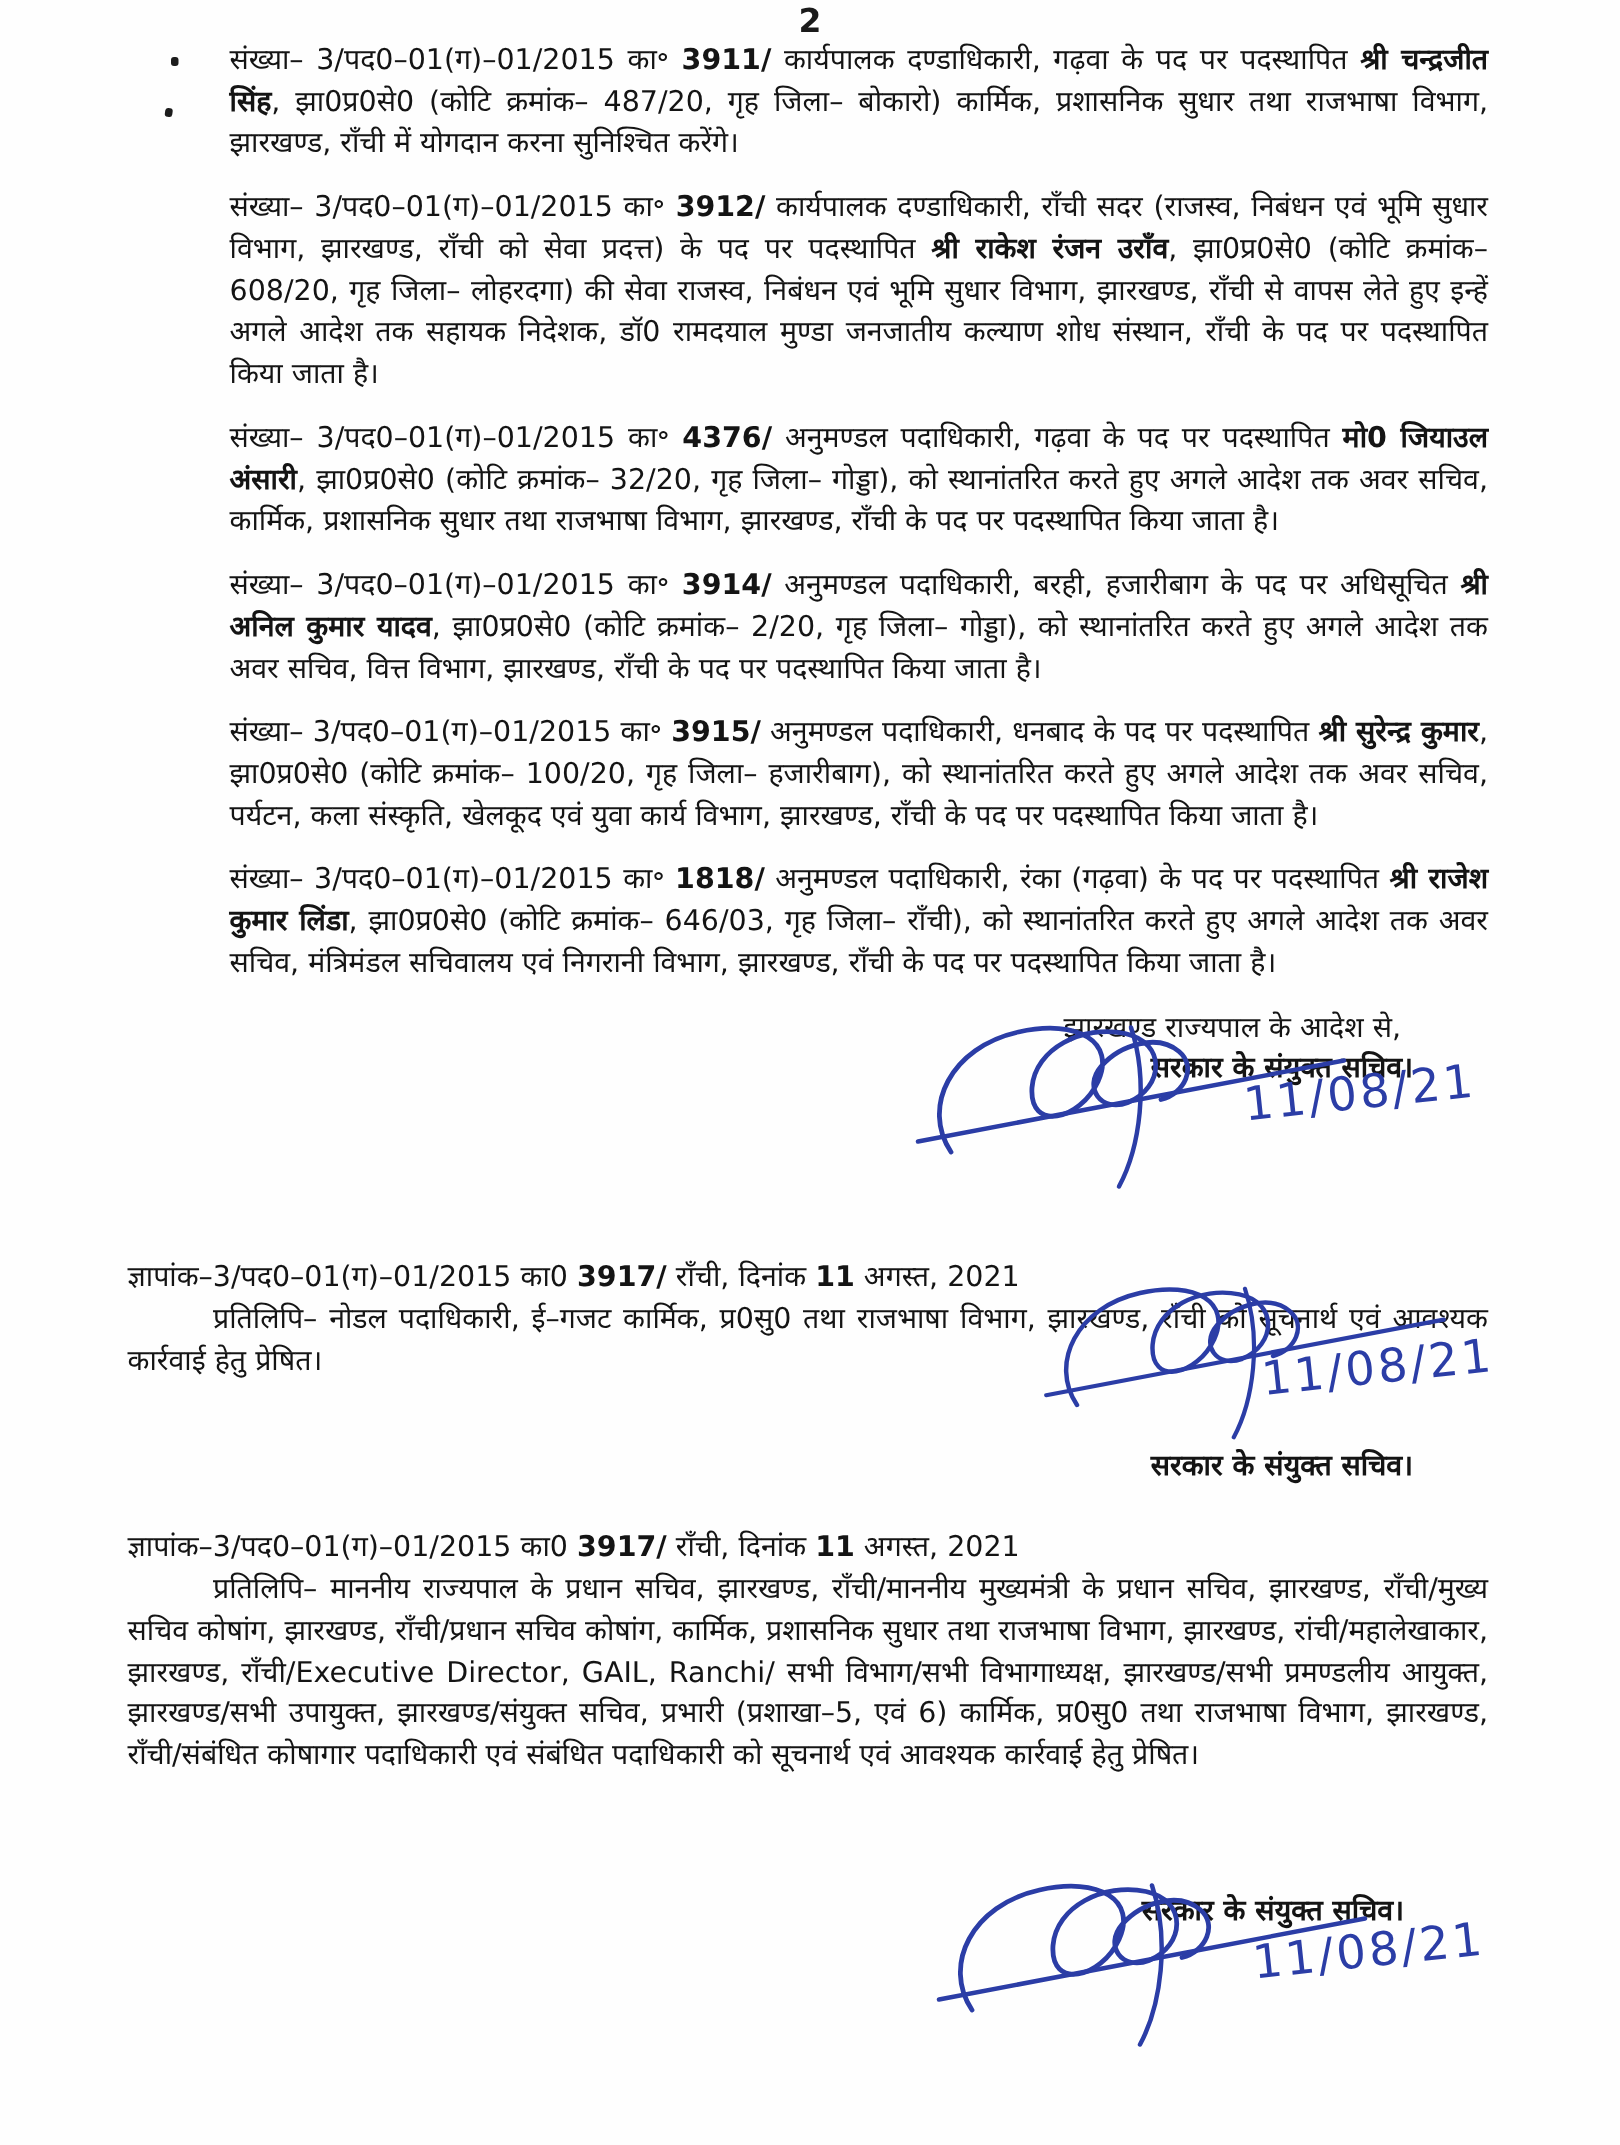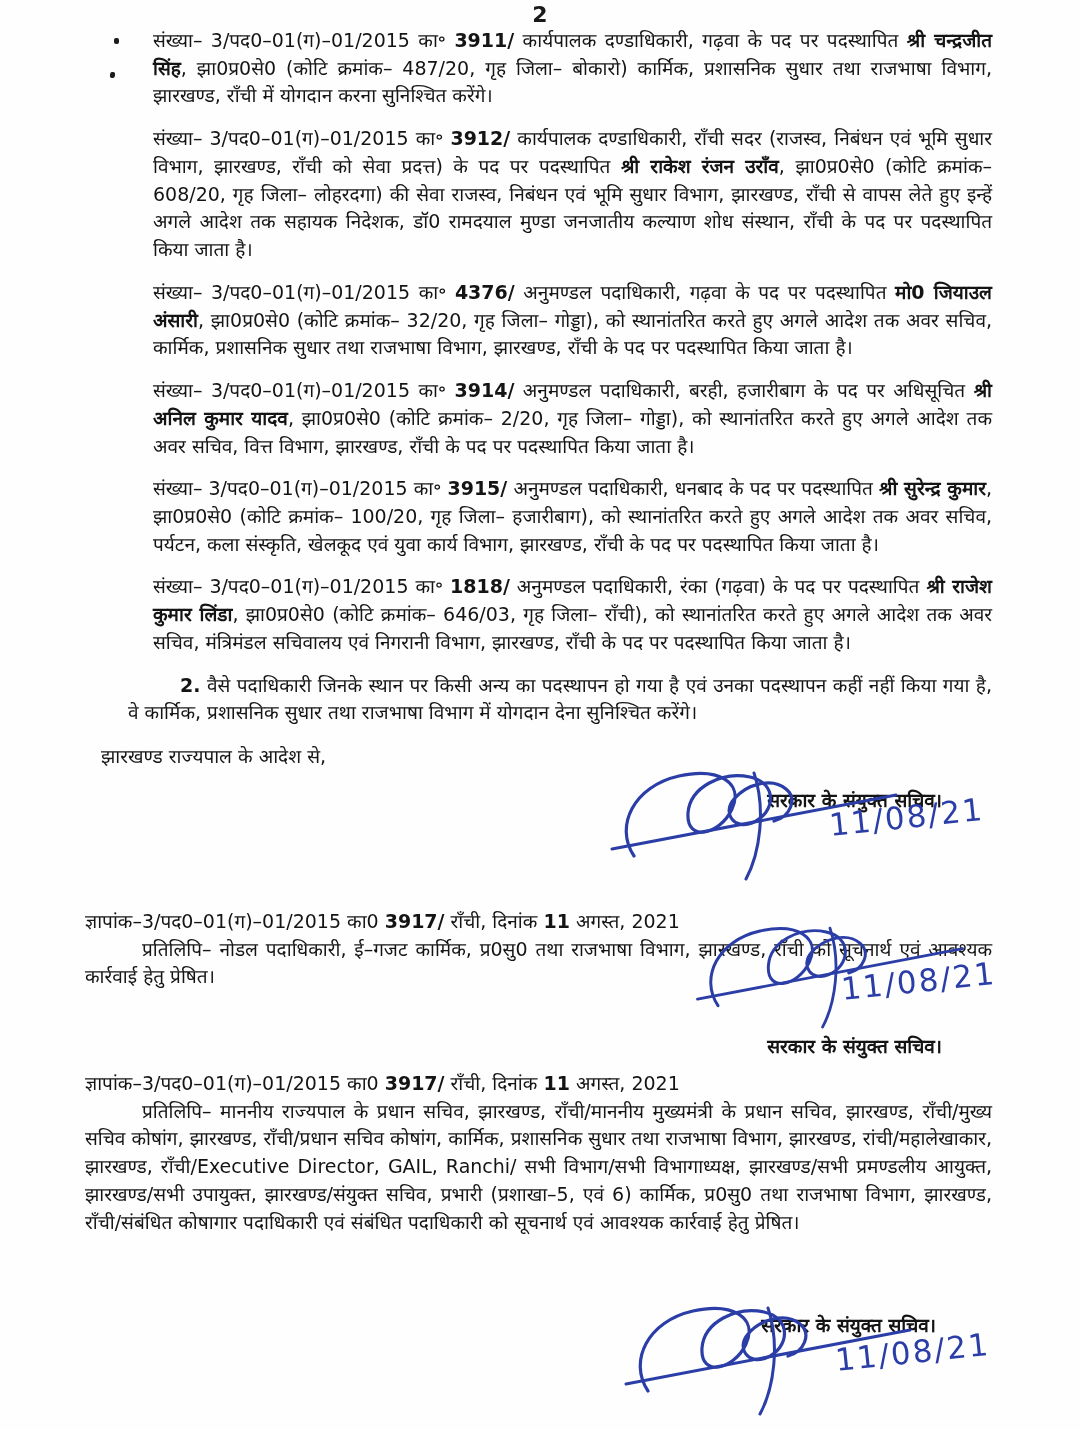--- a/index.html
+++ b/index.html
@@ -24,34 +24,34 @@
   .flow {
     position:absolute; top:27px; left:85px; width:907px;
     font-size:19px; line-height:1.46;
   }
   .orders { margin-left:68px; }
   .orders p, .clause {
     text-align:justify; margin:0 0 15px 0;
   }
   .b { font-weight:bold; }
   .clause { margin-left:43px; text-indent:52px; margin-bottom:3px; }
-  .by-order { text-align:left; padding-right:58px; margin:16px; }
+  .by-order { text-align:right; padding-right:58px; margin:0; }
   .sig-wrap { position:relative; }
   .sig1 { height:112px; }
   .sig-svg { position:absolute; }
   .sig1 .sig-svg { right:88px; top:-26px; width:300px; height:120px; }
   .sig-date {
     position:absolute; color:var(--ink,#2b3da6);
     font-size:31px; letter-spacing:2px; transform:rotate(-6deg);
     white-space:nowrap;
   }
   .sig1 .sig-date { right:8px; top:8px; }
   .signer-name { text-align:right; padding-right:86px; margin:58px 0 0 0; }
   .signer-title { text-align:right; padding-right:50px; margin:0; font-weight:bold; }
-  .memo { position:relative; margin-top:9px; }
+  .memo { position:relative; margin-top:27px; }
   .memo-number { margin:0; }
   .memo-copy { text-align:justify; text-indent:57px; margin:0; }
   .sig2 { height:40px; }
   .sig2 .sig-svg { right:22px; top:-74px; width:280px; height:112px; }
   .sig2 .sig-date { right:-4px; top:-32px; }
   .memo1-title { margin-top:2px; }
   .sig3 { height:104px; }
   .sig3 .sig-svg { right:74px; top:-16px; width:300px; height:120px; }
   .sig3 .sig-date { right:2px; top:18px; }
   .sig3 .signer-title2 { text-align:right; padding-right:56px; margin-top:76px; font-weight:bold; }
@@ -71,21 +71,20 @@
 
     <div class="orders">
       <p><span>संख्या– 3/पद0–01(ग)–01/2015 का॰ </span><span class="b">3911/</span><span> कार्यपालक दण्डाधिकारी, गढ़वा के पद पर पदस्थापित </span><span class="b">श्री चन्द्रजीत सिंह</span><span>, झा0प्र0से0 (कोटि क्रमांक– 487/20, गृह जिला– बोकारो) कार्मिक, प्रशासनिक सुधार तथा राजभाषा विभाग, झारखण्ड, राँची में योगदान करना सुनिश्चित करेंगे।</span></p>
       <p><span>संख्या– 3/पद0–01(ग)–01/2015 का॰ </span><span class="b">3912/</span><span> कार्यपालक दण्डाधिकारी, राँची सदर (राजस्व, निबंधन एवं भूमि सुधार विभाग, झारखण्ड, राँची को सेवा प्रदत्त) के पद पर पदस्थापित </span><span class="b">श्री राकेश रंजन उराँव</span><span>, झा0प्र0से0 (कोटि क्रमांक– 608/20, गृह जिला– लोहरदगा) की सेवा राजस्व, निबंधन एवं भूमि सुधार विभाग, झारखण्ड, राँची से वापस लेते हुए इन्हें अगले आदेश तक सहायक निदेशक, डॉ0 रामदयाल मुण्डा जनजातीय कल्याण शोध संस्थान, राँची के पद पर पदस्थापित किया जाता है।</span></p>
       <p><span>संख्या– 3/पद0–01(ग)–01/2015 का॰ </span><span class="b">4376/</span><span> अनुमण्डल पदाधिकारी, गढ़वा के पद पर पदस्थापित </span><span class="b">मो0 जियाउल अंसारी</span><span>, झा0प्र0से0 (कोटि क्रमांक– 32/20, गृह जिला– गोड्डा), को स्थानांतरित करते हुए अगले आदेश तक अवर सचिव, कार्मिक, प्रशासनिक सुधार तथा राजभाषा विभाग, झारखण्ड, राँची के पद पर पदस्थापित किया जाता है।</span></p>
       <p><span>संख्या– 3/पद0–01(ग)–01/2015 का॰ </span><span class="b">3914/</span><span> अनुमण्डल पदाधिकारी, बरही, हजारीबाग के पद पर अधिसूचित </span><span class="b">श्री अनिल कुमार यादव</span><span>, झा0प्र0से0 (कोटि क्रमांक– 2/20, गृह जिला– गोड्डा), को स्थानांतरित करते हुए अगले आदेश तक अवर सचिव, वित्त विभाग, झारखण्ड, राँची के पद पर पदस्थापित किया जाता है।</span></p>
       <p><span>संख्या– 3/पद0–01(ग)–01/2015 का॰ </span><span class="b">3915/</span><span> अनुमण्डल पदाधिकारी, धनबाद के पद पर पदस्थापित </span><span class="b">श्री सुरेन्द्र कुमार</span><span>, झा0प्र0से0 (कोटि क्रमांक– 100/20, गृह जिला– हजारीबाग), को स्थानांतरित करते हुए अगले आदेश तक अवर सचिव, पर्यटन, कला संस्कृति, खेलकूद एवं युवा कार्य विभाग, झारखण्ड, राँची के पद पर पदस्थापित किया जाता है।</span></p>
       <p><span>संख्या– 3/पद0–01(ग)–01/2015 का॰ </span><span class="b">1818/</span><span> अनुमण्डल पदाधिकारी, रंका (गढ़वा) के पद पर पदस्थापित </span><span class="b">श्री राजेश कुमार लिंडा</span><span>, झा0प्र0से0 (कोटि क्रमांक– 646/03, गृह जिला– राँची), को स्थानांतरित करते हुए अगले आदेश तक अवर सचिव, मंत्रिमंडल सचिवालय एवं निगरानी विभाग, झारखण्ड, राँची के पद पर पदस्थापित किया जाता है।</span></p>
     </div>
 
-    <p class="clause"><span class="b">2.</span><span> वैसे पदाधिकारी जिनके स्थान पर किसी अन्य का पदस्थापन हो गया है एवं उनका पदस्थापन कहीं नहीं किया गया है, वे कार्मिक, प्रशासनिक सुधार तथा राजभाषा विभाग में योगदान देना सुनिश्चित करेंगे।</span></p>
 
     <p class="by-order">झारखण्ड राज्यपाल के आदेश से,</p>
 
     <div class="sig-wrap sig1">
       <svg class="sig-svg" viewBox="0 0 300 120" aria-hidden="true">
         <path class="stroke" stroke-width="3.2" d="M30,95 C10,65 30,25 75,15 C115,6 140,22 128,48 C116,74 82,82 84,52 C86,26 118,10 146,16 C174,22 172,52 148,62 C130,69 118,52 130,38 C143,23 168,16 182,28 C194,38 186,56 170,60"></path>
         <path class="stroke" stroke-width="3" d="M8,88 L292,34"></path>
         <path class="stroke" stroke-width="3" d="M150,12 C162,48 156,92 142,118"></path>
       </svg>
       <div class="sig-date">11/08/21</div>

